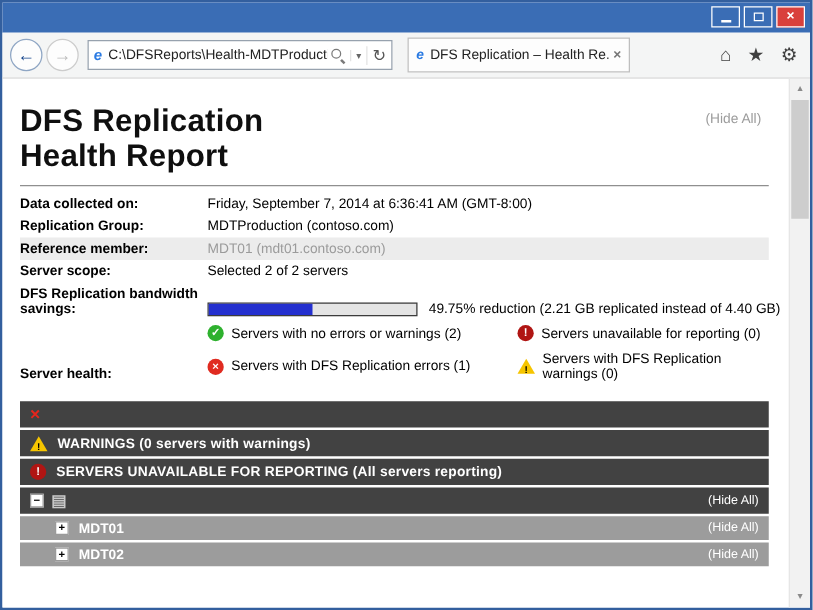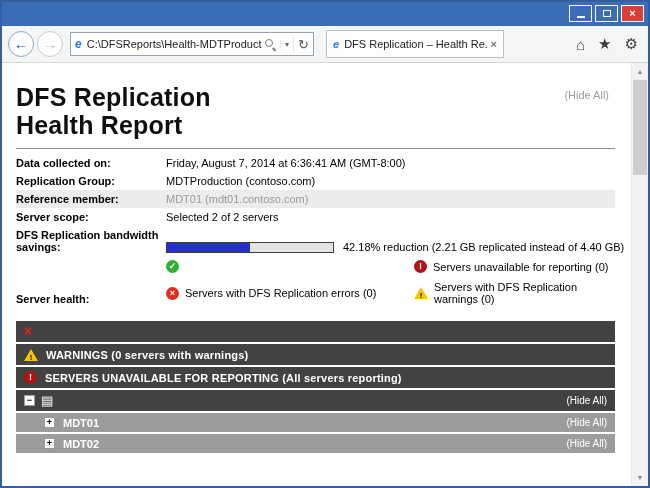--- a/index.html
+++ b/index.html
@@ -152,64 +152,65 @@
       <div class="rtitle">
         <div>DFS Replication</div>
         <div>Health Report</div>
       </div>
       <a href="#" class="show-all">(Hide All)</a>
       <div class="divider"></div>
 
       <div class="info">
         <div class="irow">
           <div class="ilabel">Data collected on:</div>
-          <div class="ival">Friday, August 7, 2014 at 6:36:41 AM (GMT-8:00)</div>
+          <div class="ival">Friday, September 7, 2014 at 6:36:41 AM (GMT-8:00)</div>
         </div>
         <div class="irow">
           <div class="ilabel">Replication Group:</div>
           <div class="ival">MDTProduction (contoso.com)</div>
         </div>
         <div class="irow shaded">
           <div class="ilabel">Reference member:</div>
           <div class="ival">MDT01 (mdt01.contoso.com)</div>
         </div>
         <div class="irow">
           <div class="ilabel">Server scope:</div>
           <div class="ival">Selected 2 of 2 servers</div>
         </div>
 
         <div class="irow">
           <div class="ilabel">DFS Replication bandwidth savings:</div>
           <div class="bw">
             <div class="pbar">
               <div class="pfill" style="width: 49.75%;"></div>
             </div>
-            <div class="bw-text">42.18% reduction (2.21 GB replicated instead of 4.40 GB)</div>
+            <div class="bw-text">49.75% reduction (2.21 GB replicated instead of 4.40 GB)</div>
           </div>
         </div>
 
         <div class="irow">
           <div class="ilabel">Server health:</div>
           <div class="health">
             <div class="hitem">
               <span class="ic green">
                   <span>✓</span>
                 </span>
+              <span>Servers with no errors or warnings (2)</span>
             </div>
             <div class="hitem">
               <span class="ic dred">
                   <span>!</span>
                 </span>
               <span>Servers unavailable for reporting (0)</span>
             </div>
             <div class="hitem">
               <span class="ic red">
                   <span>×</span>
                 </span>
-              <span>Servers with DFS Replication errors (0)</span>
+              <span>Servers with DFS Replication errors (1)</span>
             </div>
             <div class="hitem">
               <span class="tri">
                   <span class="ex">!</span>
                 </span>
               <span>Servers with DFS Replication warnings (0)</span>
             </div>
           </div>
         </div>
       </div>

